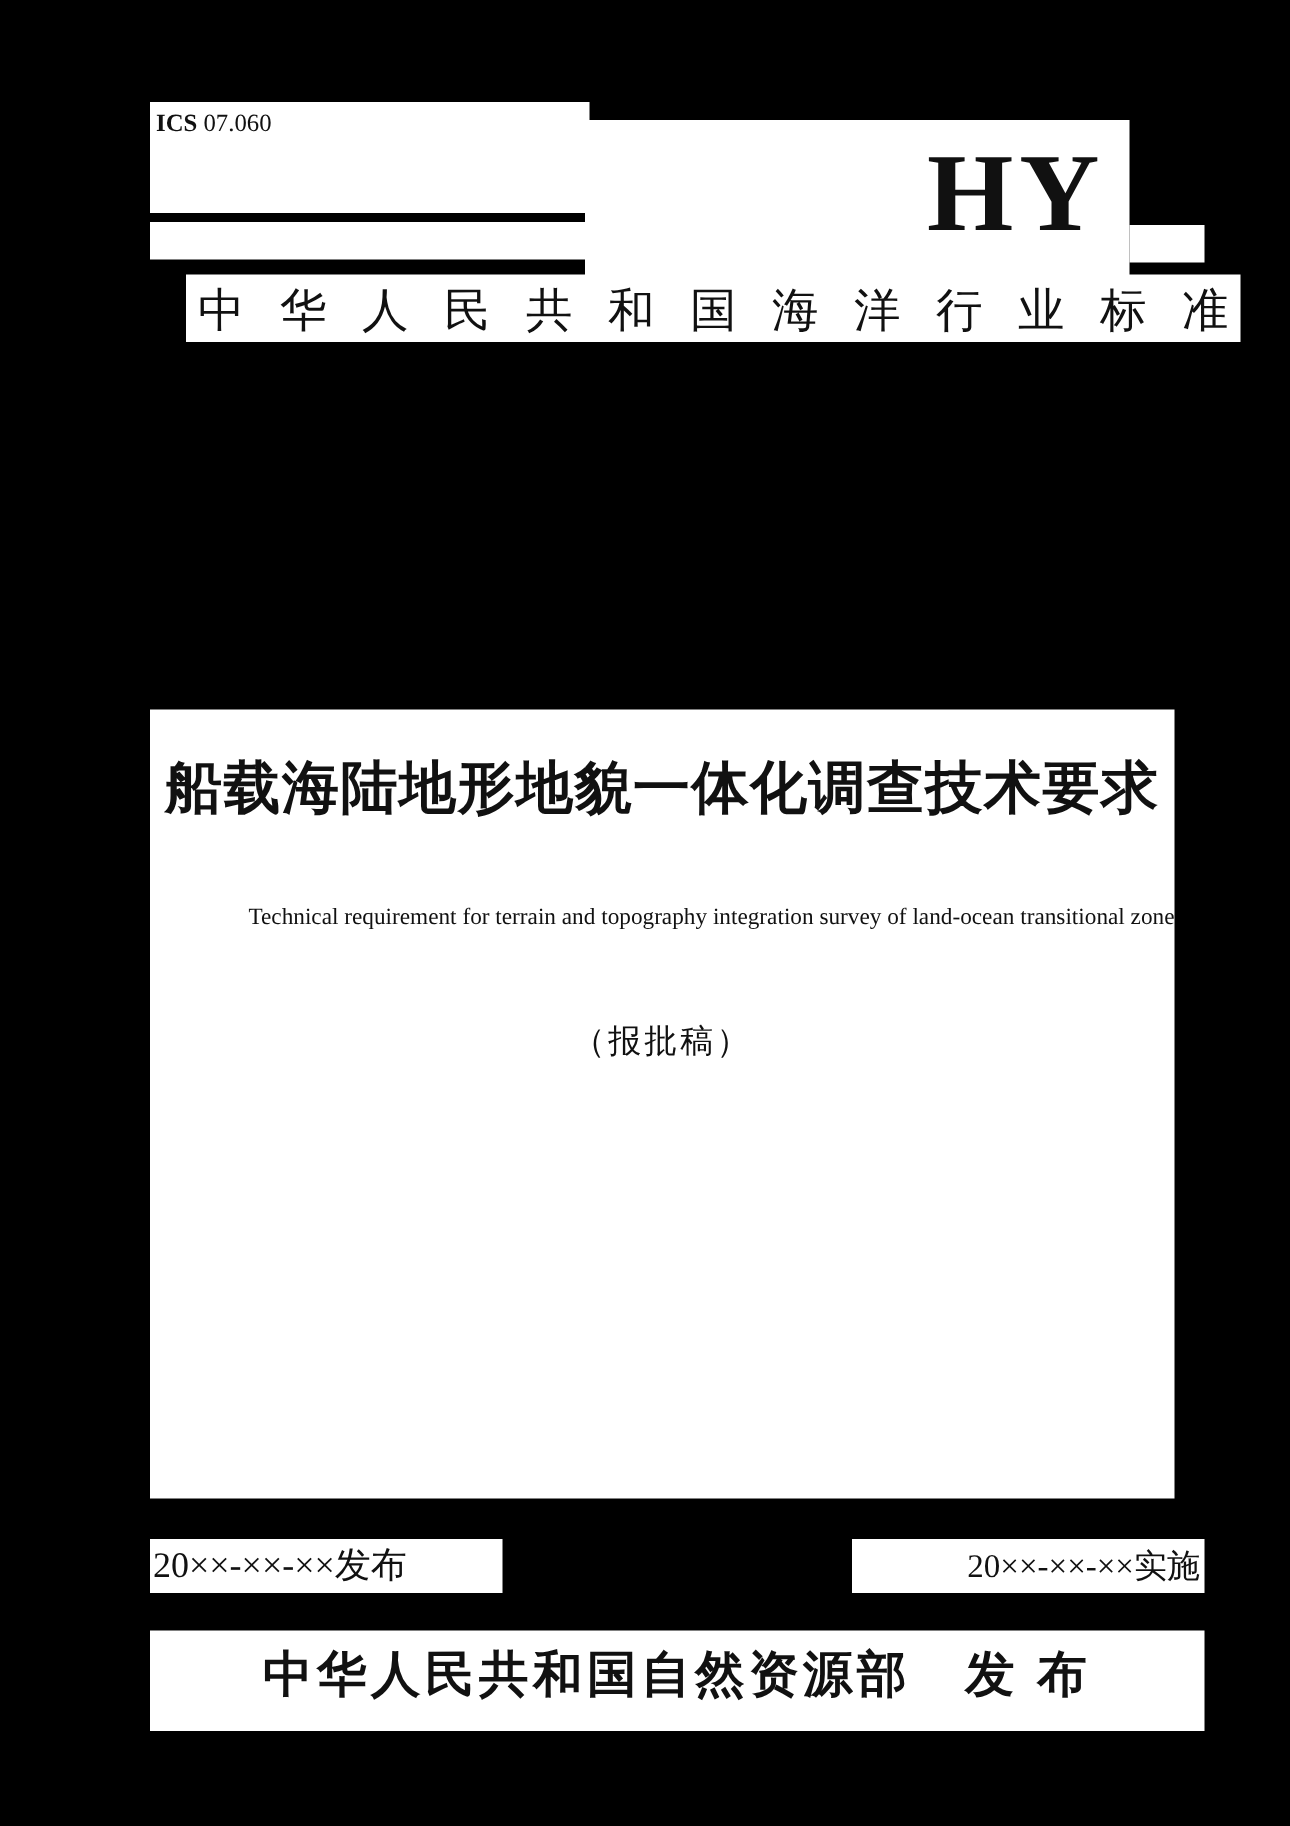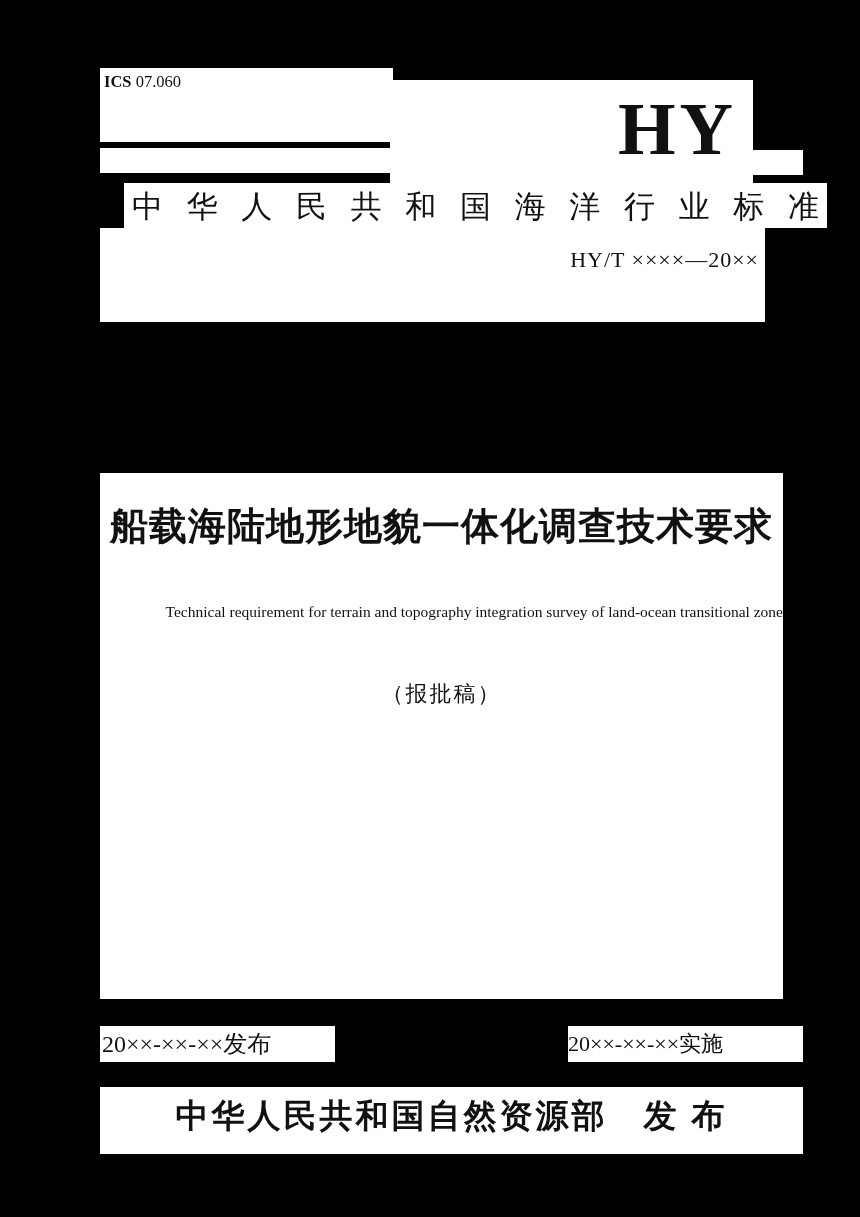--- a/index.html
+++ b/index.html
@@ -37,21 +37,21 @@
   
   .main-box{left:100px;top:473px;width:683px;height:526px;text-align:center;}
   .title-cn{padding-top:3px;font-family:"Liberation Sans","DejaVu Sans",sans-serif;
     font-weight:bold;font-size:38px;line-height:44px;letter-spacing:1px;white-space:nowrap;margin-top:28px;}
   .title-en{margin-top:54px;font-size:15.5px;line-height:19px;text-align:right;}
   .draft-note{margin-top:58px;font-size:22px;letter-spacing:2px;}
 
   
   .date-left{left:100px;top:1026px;width:235px;height:36px;
     font-size:24px;line-height:36px;padding-left:2px;white-space:nowrap;}
-  .date-right{left:568px;top:1026px;width:235px;height:36px;
+  .date-right{left:568px;top:1026px;width:235px;height:36px;text-align:right;
     font-size:22px;line-height:36px;padding-right:3px;white-space:nowrap;}
 
   
   .pub-band{left:100px;top:1087px;width:703px;height:67px;text-align:center;
     font-family:"Liberation Sans","DejaVu Sans",sans-serif;font-weight:bold;
     font-size:33px;line-height:43px;padding-top:7px;letter-spacing:3px;white-space:nowrap;}
 </style>
 </head>
 <body>
 
@@ -62,23 +62,20 @@
     <div class="ics-rule"></div>
   </div>
 
   <div class="panel hy-box">
     <span class="hy-logo">HY</span>
   </div>
   <div class="panel hy-step"></div>
 
   <div class="panel std-band">中 华 人 民 共 和 国 海 洋 行 业 标 准</div>
 
-  <div class="panel std-num-box">
-    <span>HY/T ××××—20××</span>
-  </div>
 
   <div class="panel main-box">
     <div class="title-cn">船载海陆地形地貌一体化调查技术要求</div>
     <div class="title-en">Technical requirement for terrain and topography integration survey of land-ocean transitional zone</div>
     <div class="draft-note">（报批稿）</div>
   </div>
 
   <div class="panel date-left">
     <span>20××-××-××发布</span>
   </div>

